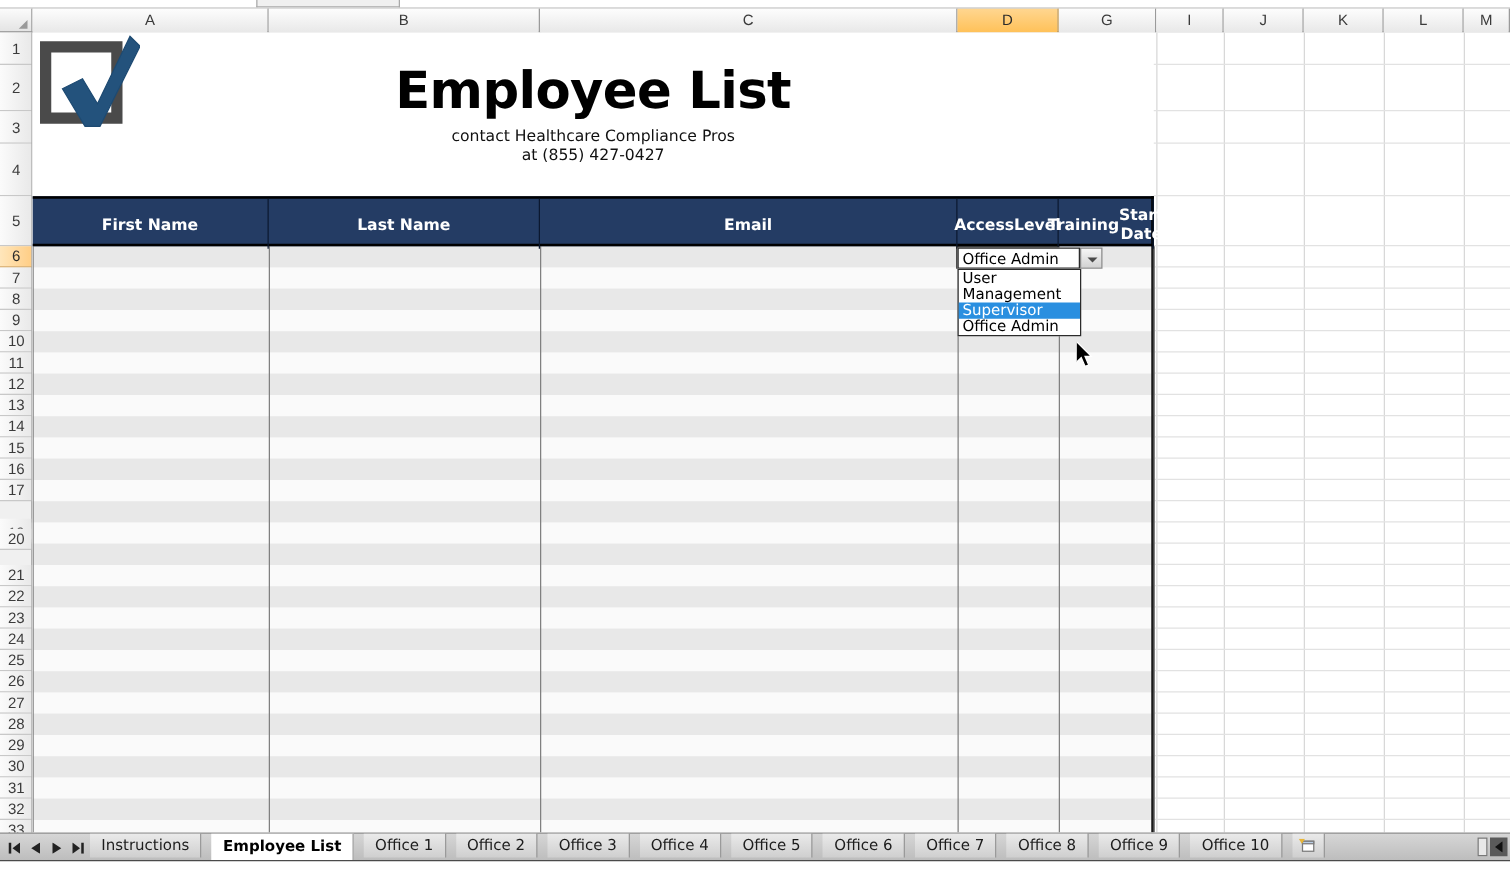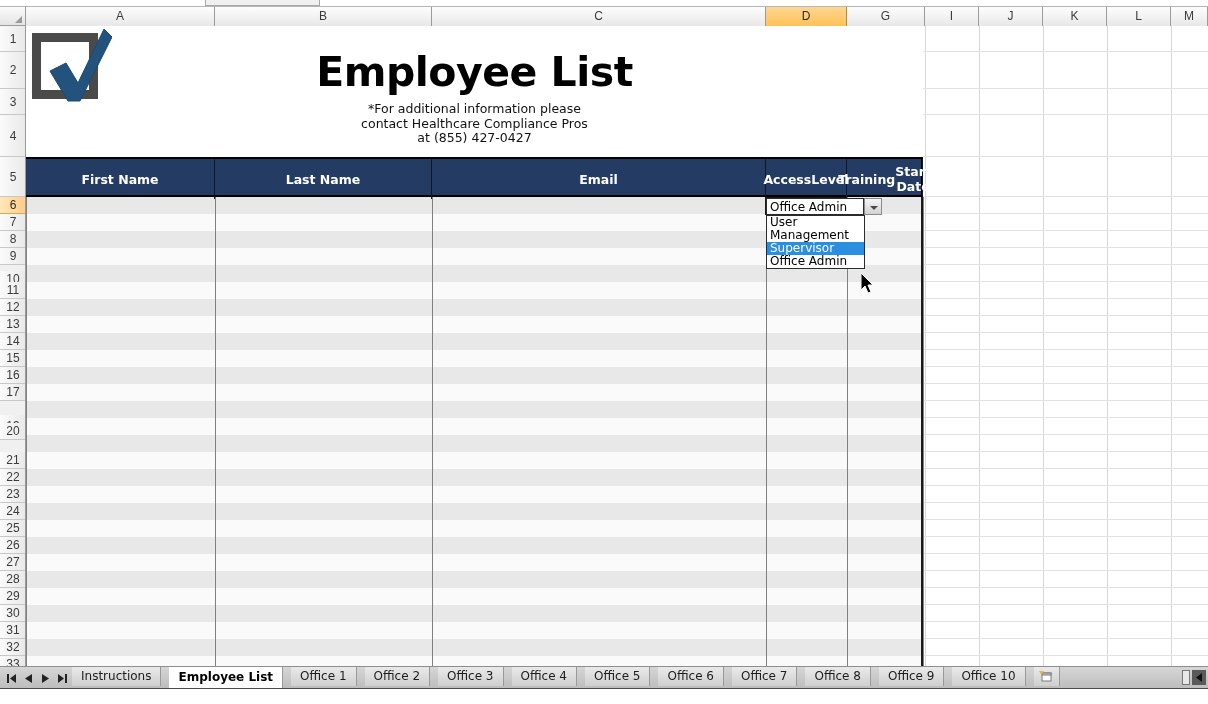--- a/index.html
+++ b/index.html
@@ -157,21 +157,21 @@
     <div id="rowheads">
         <div class="rh" style="top: 0px; height: 26px;">1</div>
         <div class="rh" style="top: 26px; height: 37px;">2</div>
         <div class="rh" style="top: 63px; height: 26px;">3</div>
         <div class="rh" style="top: 89px; height: 42px;">4</div>
         <div class="rh" style="top: 131px; height: 40px;">5</div>
         <div class="rh sel" style="top: 171px; height: 17px;">6</div>
         <div class="rh" style="top: 188px; height: 17px;">7</div>
         <div class="rh" style="top: 205px; height: 17px;">8</div>
         <div class="rh" style="top: 222px; height: 17px;">9</div>
-        <div class="rh" style="top: 239px; height: 17px; margin-top: 6px;">10</div>
+        <div class="rh" style="top: 239px; height: 17px;">10</div>
         <div class="rh" style="top: 256px; height: 17px;">11</div>
         <div class="rh" style="top: 273px; height: 17px;">12</div>
         <div class="rh" style="top: 290px; height: 17px;">13</div>
         <div class="rh" style="top: 307px; height: 17px;">14</div>
         <div class="rh" style="top: 324px; height: 17px;">15</div>
         <div class="rh" style="top: 341px; height: 17px;">16</div>
         <div class="rh" style="top: 358px; height: 17px;">17</div>
         <div class="rh" style="top: 389px; height: 17px; font-style: italic;">18</div>
         <div class="rh" style="top: 392px; height: 17px;">19</div>
         <div class="rh" style="top: 397px; height: 17px;">20</div>
@@ -238,21 +238,20 @@
 
     <div class="banner">
       <div class="logo">
         <div class="sq"></div>
         <svg width="86" height="88" viewBox="0 0 86 88">
           <polygon points="24,44 40,36 52,56 78,2 86,10 54,74 42,74" fill="#23527c" stroke="#1d4a72" stroke-width="1"></polygon>
         </svg>
       </div>
       <div class="title">Employee List</div>
       <div class="subtitle">
-        <div>*For additional information please</div>
         <div>contact Healthcare Compliance Pros</div>
         <div>at (855) 427-0427</div>
       </div>
     </div>
 
     <div class="tbody">
       <div id="bandrows">
           <div class="trow odd" style="top: 0px;"></div>
           <div class="trow even" style="top: 17px;"></div>
           <div class="trow odd" style="top: 34px;"></div>

